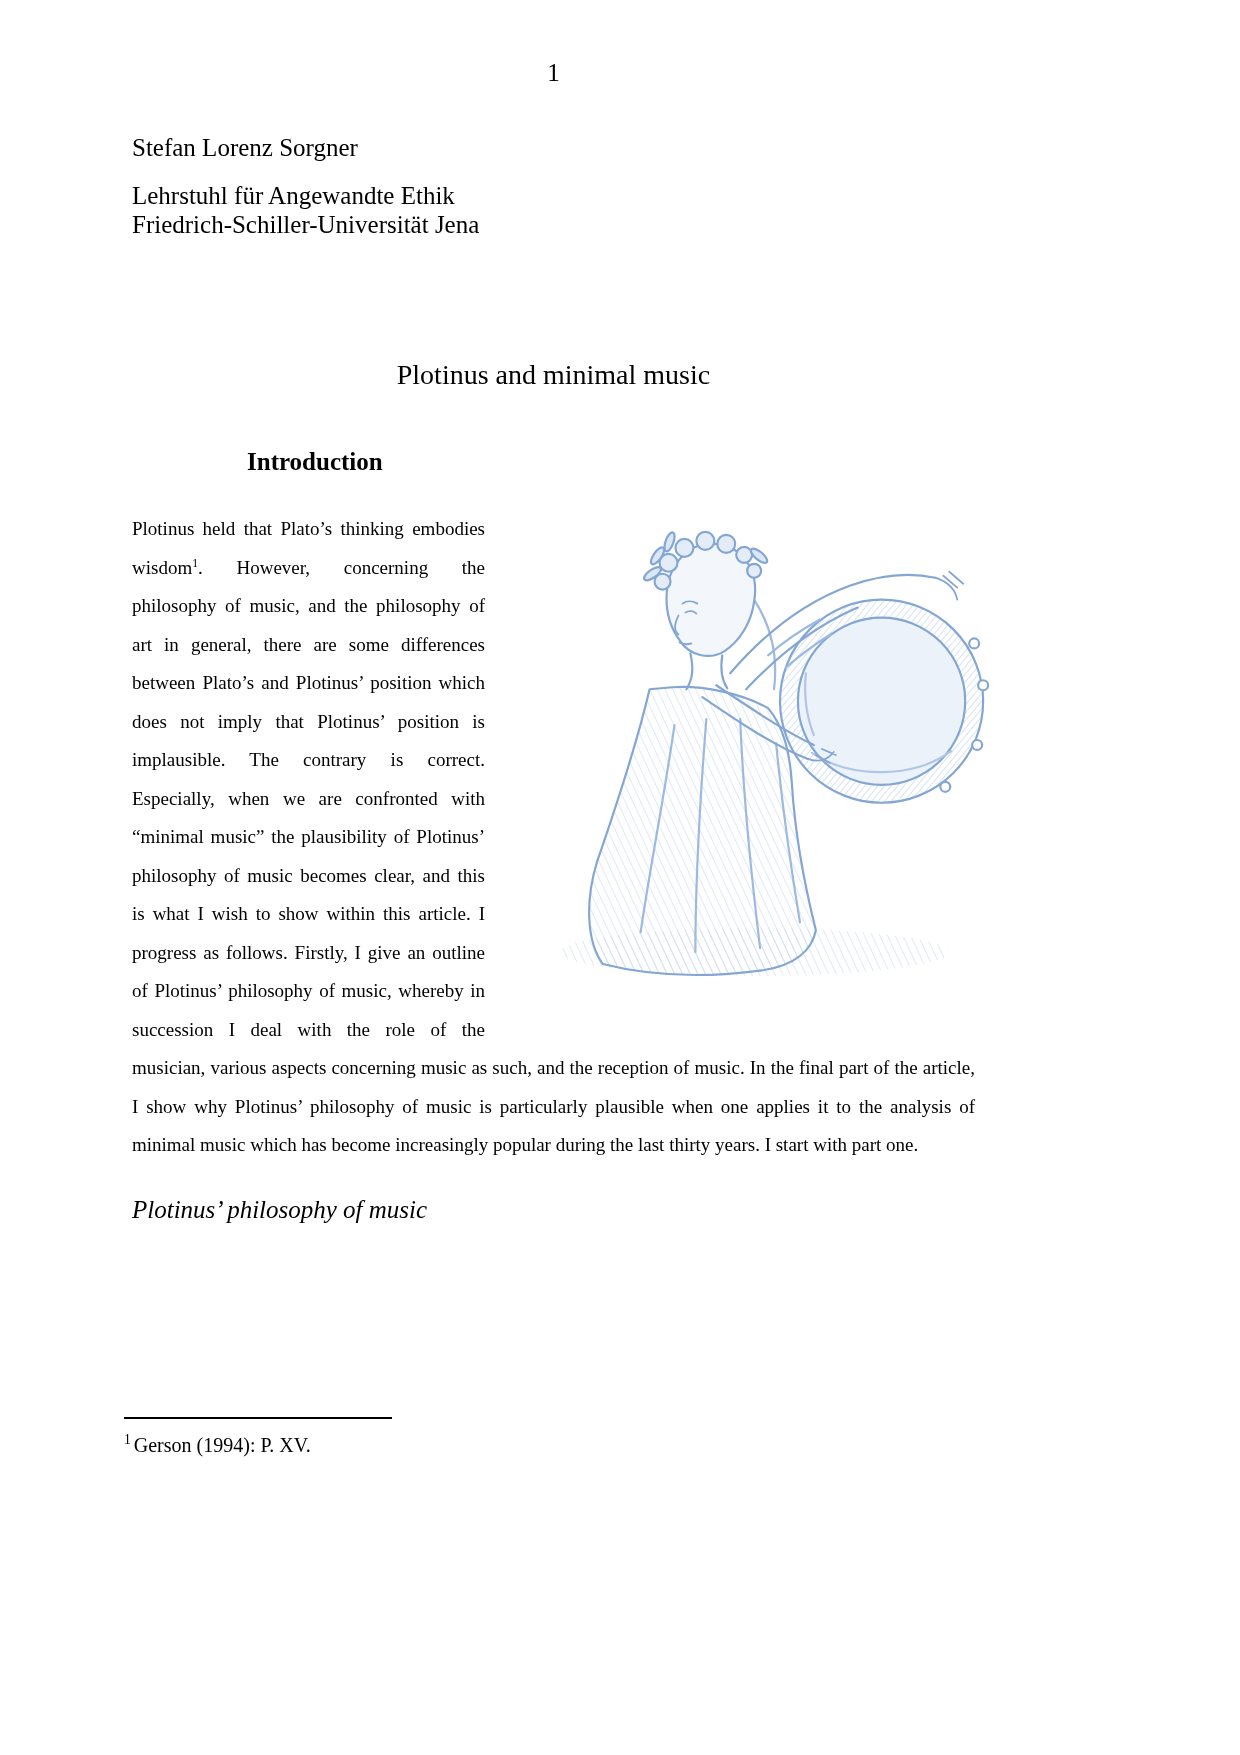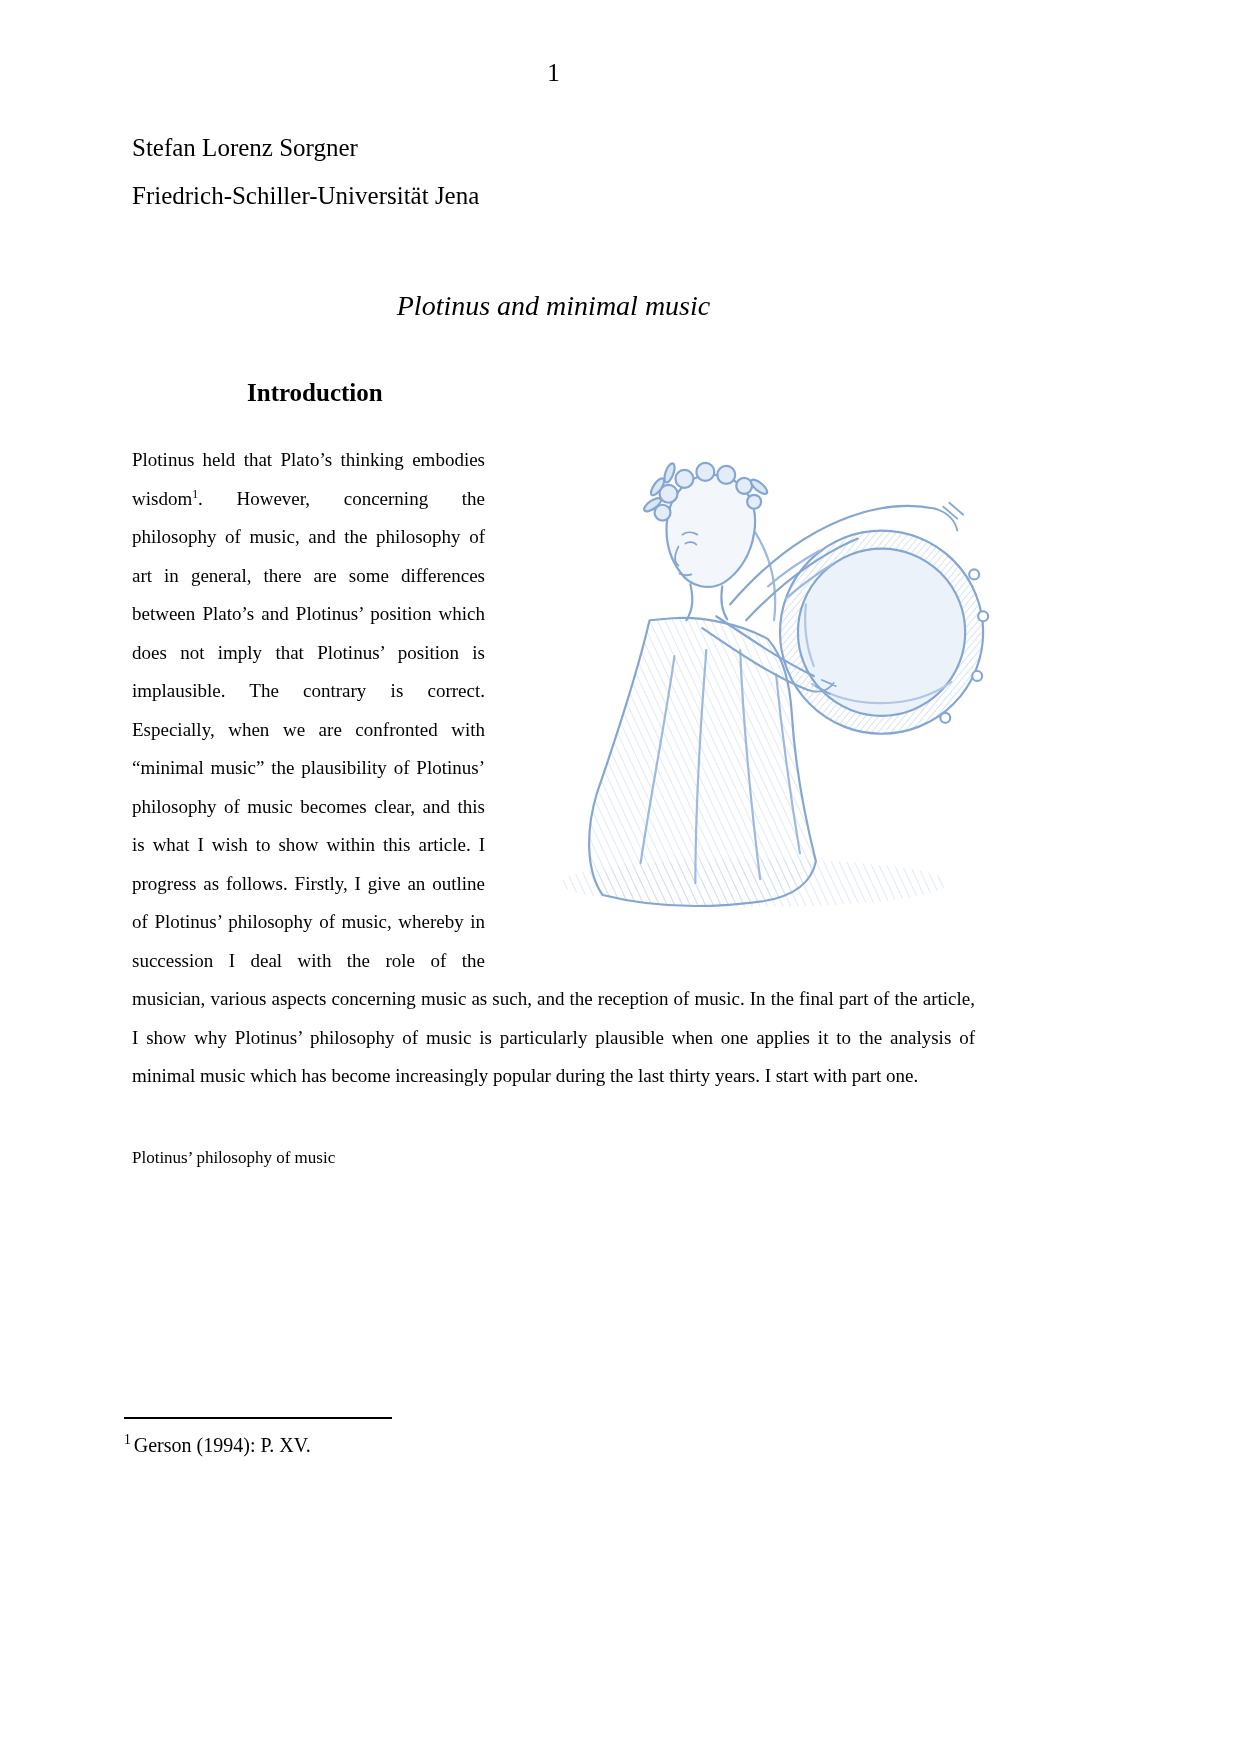--- a/index.html
+++ b/index.html
@@ -26,25 +26,24 @@
     font-size: 25px;
   }
   .author-name {
     line-height: 30px;
     margin-bottom: 18px;
   }
   .affiliation-line {
     line-height: 29px;
   }
   .doc-title {
-    margin-top: 80px;
+    margin-top: 120px;
     text-align: center;
     font-size: 28px;
     line-height: 32px;
-    font-style: italic;
   }
   .section-heading {
     margin-top: 56px;
     padding-left: 115px;
     font-size: 25px;
     font-weight: bold;
     line-height: 30px;
   }
   .body-paragraph {
     margin-top: 33px;
@@ -58,22 +57,23 @@
     height: 478px;
     margin: -6px -38px 56px 70px;
   }
   .figure-float svg { display: block; width: 100%; height: 100%; }
   sup.fnref {
     font-size: 0.62em;
     vertical-align: super;
     line-height: 0;
   }
   .sub-heading {
-    margin-top: 46px;
-    font-size: 17px;
+    margin-top: 29px;
+    font-size: 25px;
+    font-style: italic;
     line-height: 32px;
   }
   .footnote-block {
     position: absolute;
     left: 124px;
     top: 1417px;
     width: 843px;
     font-size: 20px;
   }
   .footnote-rule {
@@ -94,20 +94,21 @@
 </head>
 <body>
 
 <div class="page">
   <div class="content">
 
     <div class="page-number">1</div>
 
     <div class="author-block">
       <div class="author-name">Stefan Lorenz Sorgner</div>
+      <div class="affiliation-line">Lehrstuhl für Angewandte Ethik</div>
       <div class="affiliation-line">Friedrich-Schiller-Universität Jena</div>
     </div>
 
     <div class="doc-title">Plotinus and minimal music</div>
 
     <div class="section-heading">Introduction</div>
 
     <div class="body-paragraph">
       <div class="figure-float">
         <svg viewBox="0 0 460 480" aria-hidden="true">

